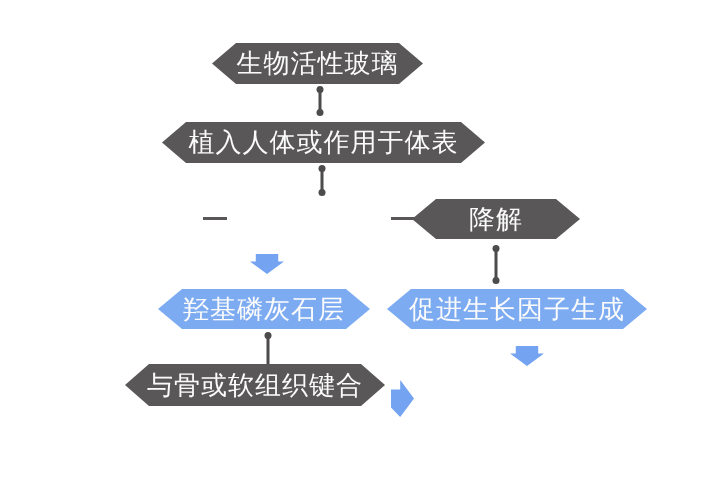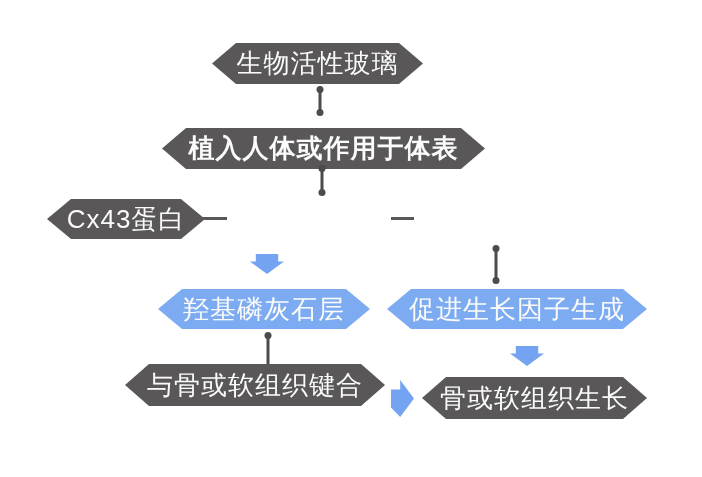--- a/index.html
+++ b/index.html
@@ -63,35 +63,35 @@
 <div class="canvas">
 
   <div class="hex dark" style="left:212px;top:43px;width:211px;height:41px;">生物活性玻璃</div>
 
   <div class="vconn" style="left:316px;top:86px;height:30px;">
     <div class="dot top"></div>
     <div class="line"></div>
     <div class="dot bot"></div>
   </div>
 
-  <div class="hex dark" style="left:162px;top:128px;width:323px;height:41px;font-weight:bold;">植入人体或作用于体表</div>
+  <div class="hex dark" style="left:162px;top:122px;width:323px;height:41px;">植入人体或作用于体表</div>
 
   <div class="vconn" style="left:318px;top:165px;height:31px;">
     <div class="dot top"></div>
     <div class="line"></div>
     <div class="dot bot"></div>
   </div>
 
-  <div class="hex dark" style="left:47px;top:199px;width:158px;height:40px;">Cx43蛋白</div>
 
   <div class="hlink" style="left:203px;top:217px;width:24px;"></div>
 
 
   <div class="hlink" style="left:391px;top:217px;width:23px;"></div>
 
+  <div class="hex dark" style="left:412px;top:199px;width:168px;height:40px;">降解</div>
 
   <div class="arrow-down" style="left:250px;top:254px;"></div>
 
   <div class="vconn" style="left:492px;top:245px;height:39px;">
     <div class="dot top"></div>
     <div class="line"></div>
     <div class="dot bot"></div>
   </div>
 
   <div class="hex blue" style="left:387px;top:289px;width:260px;height:40px;">促进生长因子生成</div>
@@ -103,15 +103,14 @@
     <div class="line"></div>
     <div class="dot bot"></div>
   </div>
 
   <div class="arrow-down" style="left:510px;top:346px;"></div>
 
   <div class="hex dark" style="left:125px;top:364px;width:260px;height:42px;">与骨或软组织键合</div>
 
   <div class="arrow-right" style="left:391px;top:380px;"></div>
 
-  <div class="hex dark" style="left:422px;top:377px;width:225px;height:42px;">骨或软组织生长</div>
 
 </div>
 
 </body></html>

